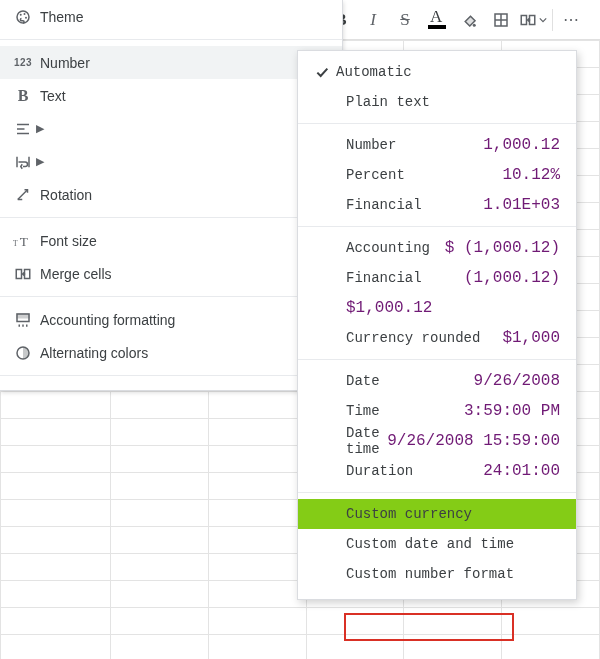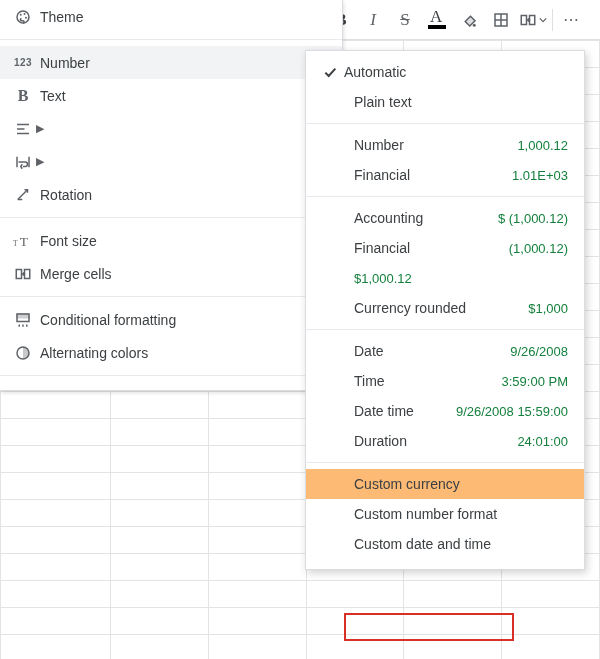--- a/index.html
+++ b/index.html
@@ -72,38 +72,39 @@
   }
   .mrow.hover { background: #f1f3f4; }
   .mrow .mi-icon { width: 26px; display: flex; align-items:center; justify-content:center; color:#5f6368; }
   .mrow .mi-label { flex: 1; padding-left: 4px; }
   .mrow .mi-arrow { color: #5f6368; font-size: 11px; }
   .mrow .mi-short { color: #5f6368; font-size: 13px; }
   .hr { height: 1px; background: #e8eaed; margin: 6px 0; }
 
   
   .panel-right {
-    position: absolute; top: 50px; left: 305px;
+    position: absolute; top: 50px; left: 297px;
     width: 280px;
     background: #fff;
     border: 1px solid #dadce0;
     box-shadow: 2px 3px 8px rgba(0,0,0,0.18);
     padding: 6px 0 10px 0;
     z-index: 5;
+    font-family: Liberation Mono, monospace;
   }
   .srow {
     display: flex; align-items: center;
     height: 30px;
     padding: 0 16px 0 10px;
     color: #3c4043;
   }
   .srow .si-icon { width: 28px; display:flex; align-items:center; justify-content:center; color:#3c4043; }
   .srow .si-label { flex: 1; }
-  .srow .si-sample { color: #15803d; font-size: 13px; }
-  .srow.hover { background: #fdba74; }
+  .srow .si-sample { color: #701a75; font-size: 16px; }
+  .srow.hover { background: #84cc16; }
   .srow.simple .si-icon { width: 38px; }
   .highlight-box {
     position: absolute;
     border: 2px solid #d93025;
     pointer-events: none;
   }
 </style>
 </head>
 <body>
 <div class="stage">
@@ -446,21 +447,21 @@
   <div class="mrow">
     <span class="mi-icon">
       <svg width="18" height="18" viewBox="0 0 24 24" fill="none" stroke="#5f6368" stroke-width="2">
             <rect x="4" y="4" width="16" height="10"></rect>
             <rect x="4" y="4" width="16" height="5" fill="#5f6368" opacity="0.3"></rect>
             <line x1="7" y1="18" x2="7" y2="21"></line>
             <line x1="12" y1="18" x2="12" y2="21"></line>
             <line x1="17" y1="18" x2="17" y2="21"></line>
           </svg>
     </span>
-    <span class="mi-label">Conditional formatting</span>
+    <span class="mi-label">Accounting formatting</span>
   </div>
 
   <div class="mrow">
     <span class="mi-icon">
       <svg width="18" height="18" viewBox="0 0 24 24" fill="none" stroke="#5f6368" stroke-width="2">
             <circle cx="12" cy="12" r="8"></circle>
             <path d="M12 4a8 8 0 010 16z" fill="#5f6368" opacity="0.35" stroke="none"></path>
           </svg>
     </span>
     <span class="mi-label">Alternating colors</span>
@@ -486,20 +487,25 @@
 
   <div class="hr"></div>
 
   <div class="srow simple">
     <span class="si-icon"></span>
     <span class="si-label">Number</span>
     <span class="si-sample">1,000.12</span>
   </div>
   <div class="srow simple">
     <span class="si-icon"></span>
+    <span class="si-label">Percent</span>
+    <span class="si-sample">10.12%</span>
+  </div>
+  <div class="srow simple">
+    <span class="si-icon"></span>
     <span class="si-label">Financial</span>
     <span class="si-sample">1.01E+03</span>
   </div>
 
   <div class="hr"></div>
 
   <div class="srow simple">
     <span class="si-icon"></span>
     <span class="si-label">Accounting</span>
     <span class="si-sample">$ (1,000.12)</span>
@@ -541,25 +547,25 @@
     <span class="si-label">Duration</span>
     <span class="si-sample">24:01:00</span>
   </div>
 
   <div class="hr"></div>
 
   <div class="srow simple hover">
     <span class="si-icon"></span>
     <span class="si-label">Custom currency</span>
   </div>
+  <div class="srow simple">
+    <span class="si-icon"></span>
+    <span class="si-label">Custom date and time</span>
+  </div>
   <div class="srow simple" style="position:relative">
     <span class="si-icon"></span>
     <span class="si-label">Custom number format</span>
   </div>
-  <div class="srow simple">
-    <span class="si-icon"></span>
-    <span class="si-label">Custom date and time</span>
-  </div>
 </div>
 
 <div class="highlight-box" style="left:344px; top:613px; width:170px; height:28px;"></div>
 
 </div>
 
 </body></html>

